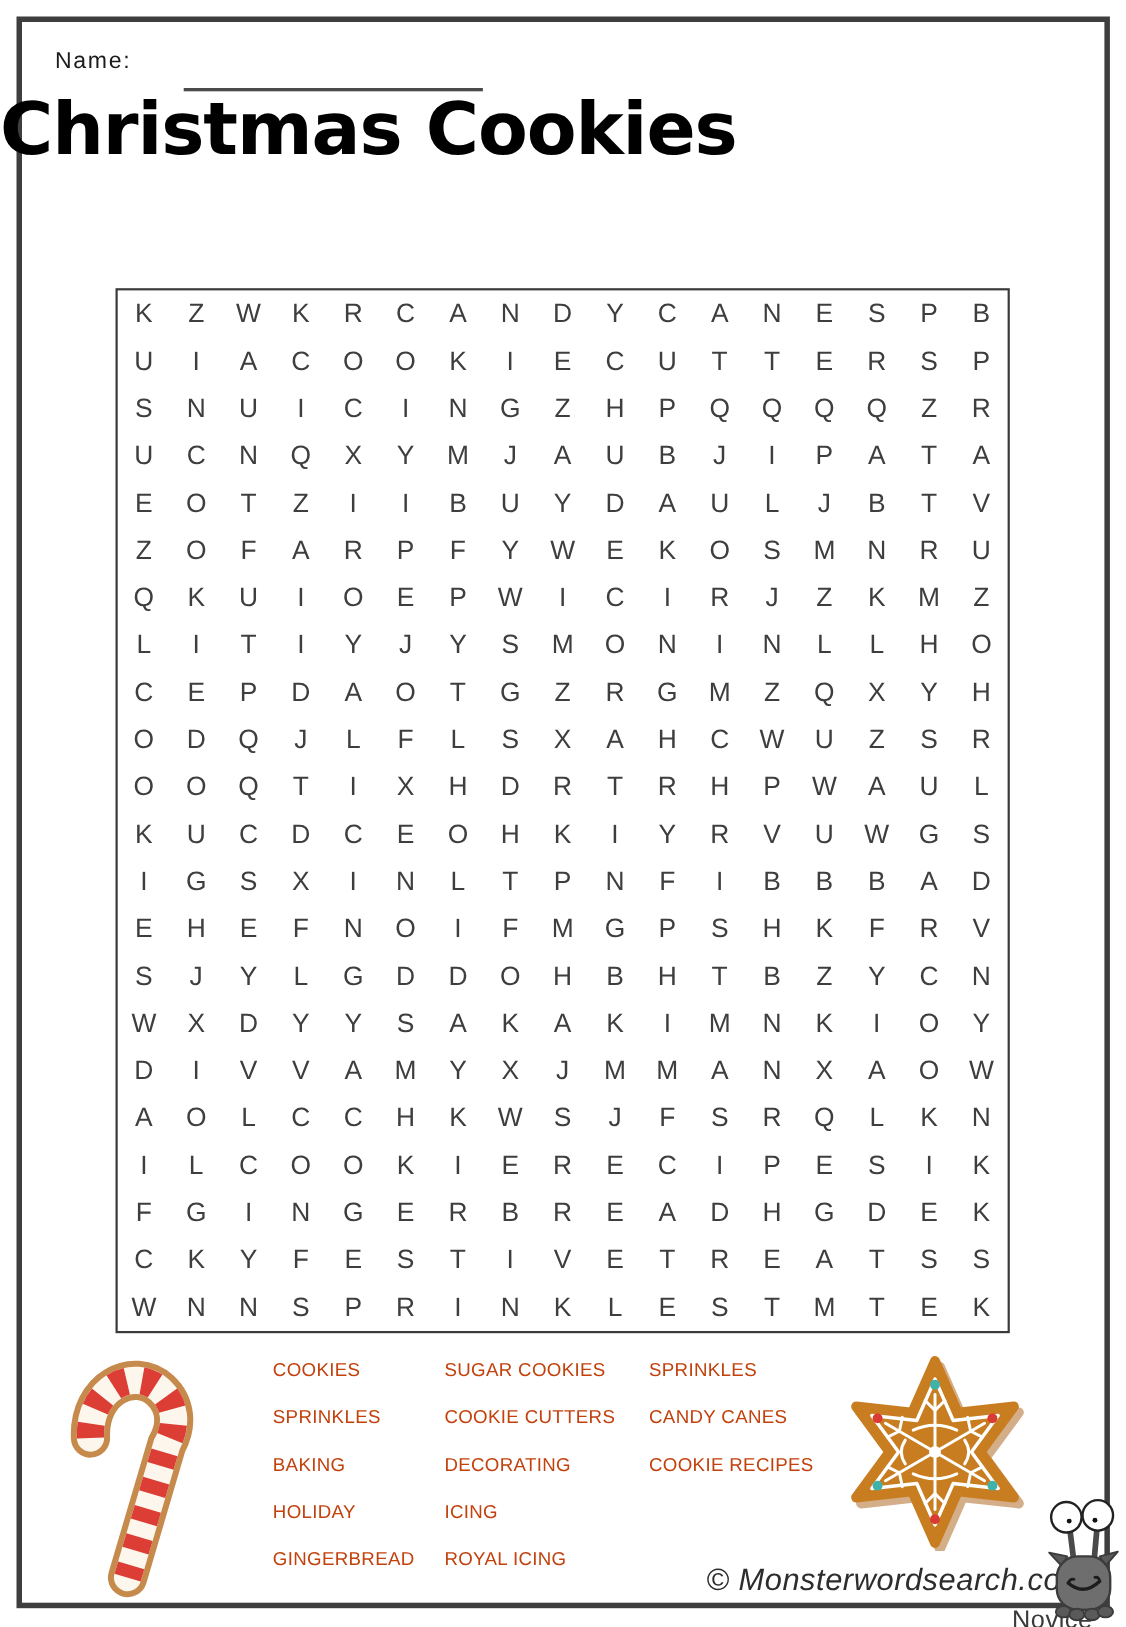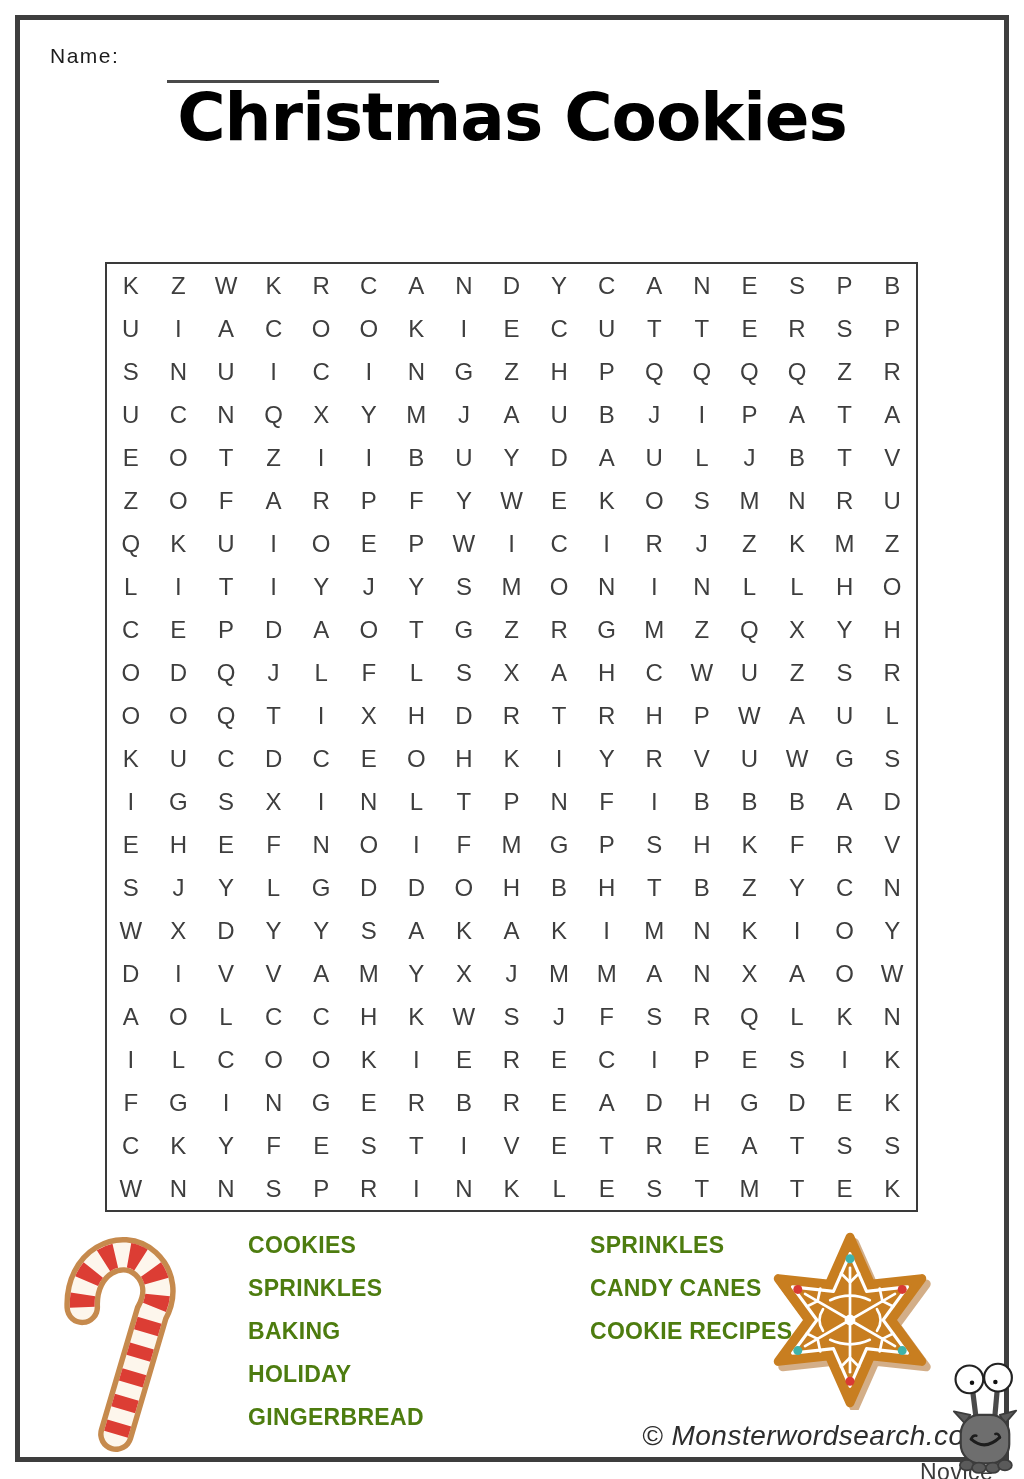--- a/index.html
+++ b/index.html
@@ -13,40 +13,40 @@
   }
   .name-row {
     position:absolute; left:50px; top:44px; font-size:21px; color:#1c1c1c;
     letter-spacing:1.5px;
   }
   .name-blank {
     position:absolute; left:167px; top:80px; width:272px; height:3px;
     background:#4a4a4a;
   }
   .title {
-    position:absolute; top:72px; left:0; width:1024px; text-align:center;
+    position:absolute; top:72px; left:0; width:1024px; 
     font-family:"DejaVu Sans", sans-serif; font-weight:bold; font-size:66px;
     line-height:1.38; color:#000; letter-spacing:-1px;
   }
   .grid-box {
     position:absolute; left:105px; top:262px; width:813px; height:950px;
     border:2px solid #3a3a3a; box-sizing:border-box;
     display:grid; grid-template-columns:repeat(17,1fr); grid-template-rows:repeat(22,1fr);
   }
   .cell {
     display:flex; align-items:center; justify-content:center;
     font-size:24px; color:#3e3e3e;
   }
   .word-col { position:absolute; top:1224px; }
   .word-col.c0 { left:248px; }
   .word-col.c1 { left:404px; }
   .word-col.c2 { left:590px;text-align:center; }
   .word {
     height:43px; display:flex; align-items:center;
-    font-size:23px; font-weight:bold; color:#4d7c0f; letter-spacing:0.3px;
+    font-size:17px; font-weight:normal; color:#c2410c; letter-spacing:0.3px;
   }
   .credit {
     position:absolute; left:642px; top:1420px; font-size:28px; font-style:italic;
     color:#2d2d2d; letter-spacing:0.5px; white-space:nowrap;
   }
   .novice {
     position:absolute; left:872px; top:1459px; font-size:23px; color:#3a3a3a;
     letter-spacing:0.5px;
     margin-left:48px;
   }
@@ -445,20 +445,27 @@
       <span class="cell">E</span>
       <span class="cell">K</span>
     </div>
 
   <div class="word-col c0">
       <div class="word">COOKIES</div>
       <div class="word">SPRINKLES</div>
       <div class="word">BAKING</div>
       <div class="word">HOLIDAY</div>
       <div class="word">GINGERBREAD</div>
+    </div>
+  <div class="word-col c1">
+      <div class="word">SUGAR COOKIES</div>
+      <div class="word">COOKIE CUTTERS</div>
+      <div class="word">DECORATING</div>
+      <div class="word">ICING</div>
+      <div class="word">ROYAL ICING</div>
     </div>
   <div class="word-col c2">
       <div class="word">SPRINKLES</div>
       <div class="word">CANDY CANES</div>
       <div class="word">COOKIE RECIPES</div>
     </div>
 
   <div class="candy-cane-wrap">
     <svg viewBox="0 0 120 230" preserveAspectRatio="xMidYMid meet" aria-hidden="true">
       <path d="M30,82 C28,36 70,16 94,38 C108,51 110,70 100,88 L64,210" fill="none" stroke="#c68a4d" stroke-width="36" stroke-linecap="round"></path>

